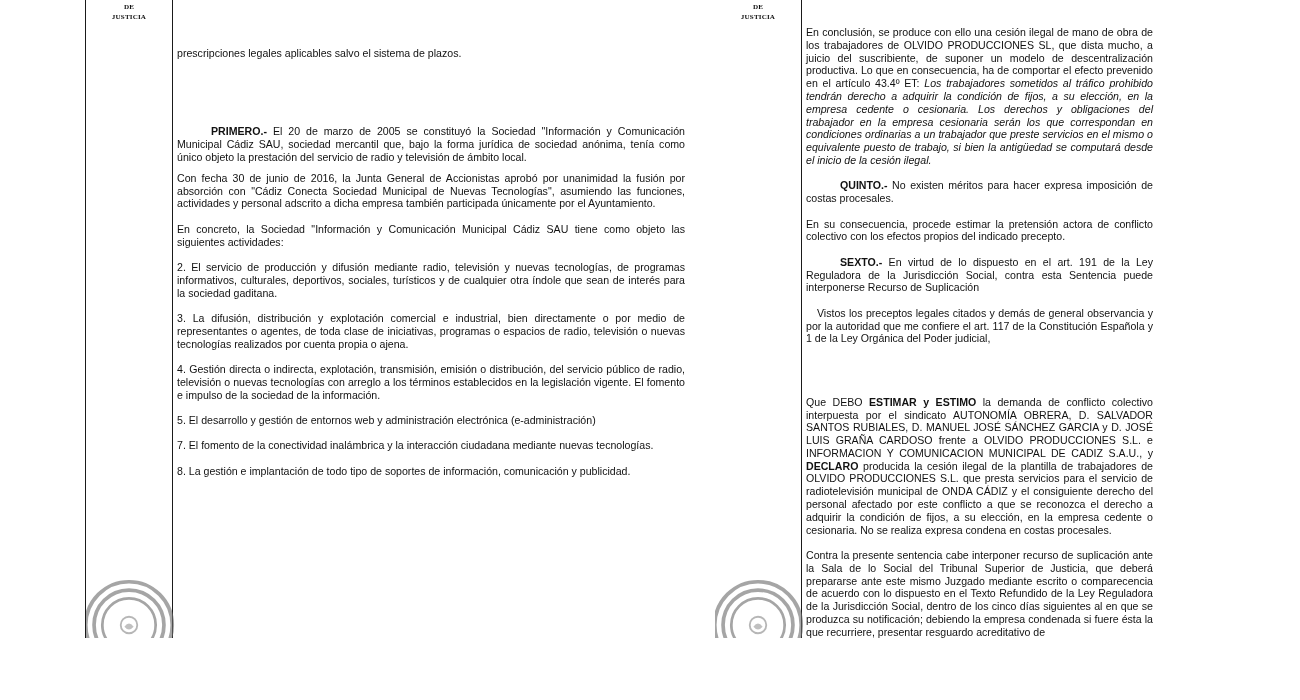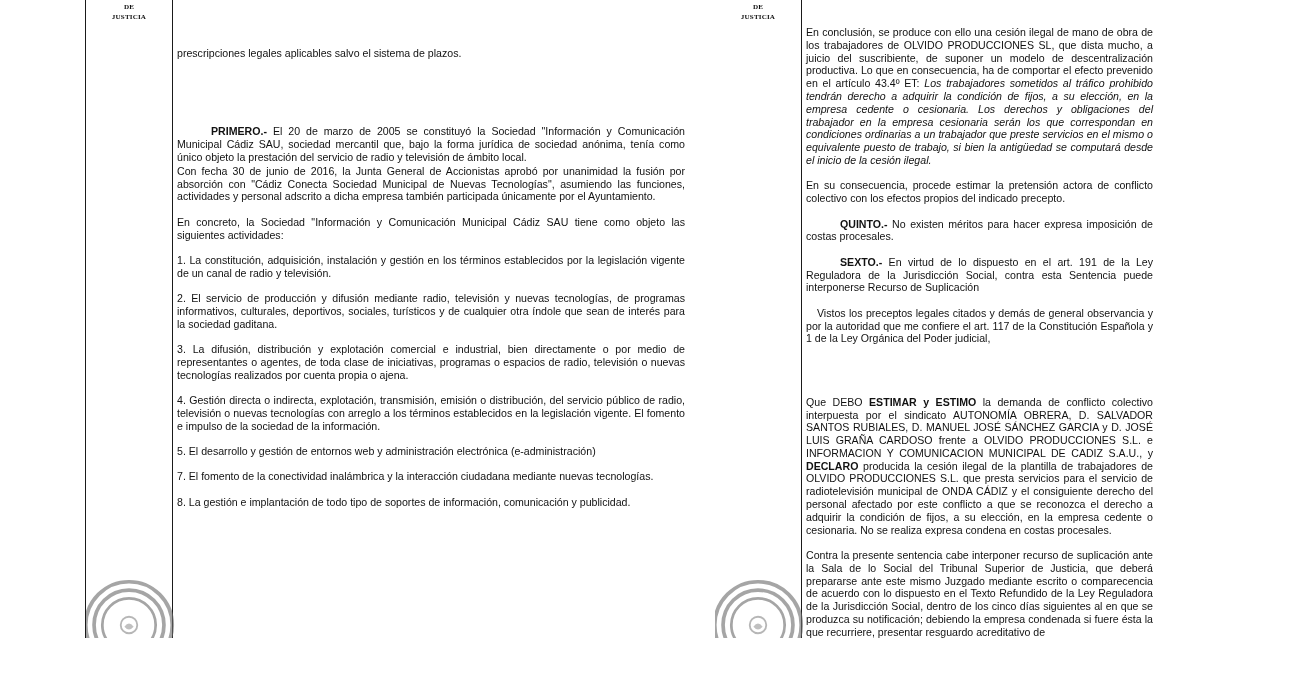--- a/index.html
+++ b/index.html
@@ -77,21 +77,21 @@
     color: #111;
     text-align: justify;
     -webkit-hyphens: none;
     hyphens: none;
   }
   .body-col.leftcol { padding-top: 109px; }
   .body-col.rightcol { padding-top: 88px; }
 
   p { text-align: justify; }
   .p { margin-bottom: 12.6px; }
-  .p.tight { margin-bottom: 1px; }
+  .p.tight { margin-bottom: 8px; }
   .indent { text-indent: 34px; }
   .indent-sm { text-indent: 11px; }
   .heading {
     text-align: center;
     font-weight: bold;
     letter-spacing: .3px;
   }
   .spacer-lg { height: 53px; }
   .spacer-md { height: 38px; }
   .it { font-style: italic; }
@@ -175,21 +175,20 @@
       <div class="body-col leftcol">
         <p class="p">prescripciones legales aplicables salvo el sistema de plazos.</p>
 
         <div class="spacer-lg"></div>
 
 
         <p class="p tight indent"><b>PRIMERO.-</b><span> El 20 de marzo de 2005 se constituyó la Sociedad "Información y Comunicación Municipal Cádiz SAU, sociedad mercantil que, bajo la forma jurídica de sociedad anónima, tenía como único objeto la prestación del servicio de radio y televisión de ámbito local.</span></p>
         <p class="p">Con fecha 30 de junio de 2016, la Junta General de Accionistas aprobó por unanimidad la fusión por absorción con "Cádiz Conecta Sociedad Municipal de Nuevas Tecnologías", asumiendo las funciones, actividades y personal adscrito a dicha empresa también participada únicamente por el Ayuntamiento.</p>
         <p class="p">En concreto, la Sociedad "Información y Comunicación Municipal Cádiz SAU tiene como objeto las siguientes actividades:</p>
 
-        <p class="p">1. La constitución, adquisición, instalación y gestión en los términos establecidos por la legislación vigente de un canal de radio y televisión.</p>
         <p class="p">2. El servicio de producción y difusión mediante radio, televisión y nuevas tecnologías, de programas informativos, culturales, deportivos, sociales, turísticos y de cualquier otra índole que sean de interés para la sociedad gaditana.</p>
         <p class="p">3. La difusión, distribución y explotación comercial e industrial, bien directamente o por medio de representantes o agentes, de toda clase de iniciativas, programas o espacios de radio, televisión o nuevas tecnologías realizados por cuenta propia o ajena.</p>
         <p class="p">4. Gestión directa o indirecta, explotación, transmisión, emisión o distribución, del servicio público de radio, televisión o nuevas tecnologías con arreglo a los términos establecidos en la legislación vigente. El fomento e impulso de la sociedad de la información.</p>
         <p class="p">5. El desarrollo y gestión de entornos web y administración electrónica (e-administración)</p>
         <p class="p">7. El fomento de la conectividad inalámbrica y la interacción ciudadana mediante nuevas tecnologías.</p>
         <p class="p">8.  La gestión e implantación de todo tipo de soportes de información, comunicación y publicidad.</p>
       </div>
 
     </div>
   </div>
@@ -250,23 +249,23 @@
           <circle cx="50" cy="50" r="38" fill="none" stroke="#6f6f6f" stroke-width="4"></circle>
           <circle cx="50" cy="50" r="29" fill="none" stroke="#6f6f6f" stroke-width="3"></circle>
           <circle cx="50" cy="50" r="9" fill="none" stroke="#8a8a8a" stroke-width="2"></circle>
           <path d="M45 52 q5 -7 10 0 q-5 6 -10 0 Z" fill="#9a9a9a"></path>
         </svg>
       </div>
 
       <div class="body-col rightcol">
         <p class="p"><span>En conclusión, se produce con ello una   cesión ilegal de mano de obra de los trabajadores de OLVIDO PRODUCCIONES SL, que dista mucho, a juicio del suscribiente, de suponer un modelo de descentralización productiva.   Lo que en consecuencia, ha de comportar el efecto prevenido en el artículo 43.4º ET: </span><span class="it">Los trabajadores sometidos al tráfico prohibido tendrán derecho a adquirir la condición de fijos, a su elección, en la empresa cedente o cesionaria. Los derechos y obligaciones del trabajador en la empresa cesionaria serán los que correspondan en condiciones ordinarias a un trabajador que preste servicios en el mismo o equivalente puesto de trabajo, si bien la antigüedad se computará desde el inicio de la cesión ilegal.</span></p>
 
+        <p class="p indent"><b>QUINTO.-</b><span> No existen méritos para hacer expresa imposición de costas procesales.</span></p>
+
         <p class="p">En su consecuencia, procede estimar la pretensión actora de conflicto colectivo con los efectos propios del indicado precepto.</p>
-
-        <p class="p indent"><b>QUINTO.-</b><span> No existen méritos para hacer expresa imposición de costas procesales.</span></p>
 
         <p class="p indent"><b>SEXTO.-</b><span> En virtud de lo dispuesto en el art. 191  de la Ley Reguladora de la Jurisdicción Social, contra esta Sentencia puede interponerse Recurso de Suplicación</span></p>
 
         <p class="p indent-sm">Vistos los preceptos legales citados y demás de general observancia y por la autoridad que me confiere el art. 117 de la Constitución Española y 1 de la Ley Orgánica del Poder judicial,</p>
 
         <div class="spacer-md"></div>
 
 
         <p class="p"><span>Que DEBO </span><b>ESTIMAR y ESTIMO</b><span> la demanda de conflicto colectivo interpuesta por el sindicato AUTONOMÍA OBRERA, D. SALVADOR SANTOS RUBIALES,    D. MANUEL JOSÉ SÁNCHEZ GARCIA y D. JOSÉ LUIS GRAÑA CARDOSO  frente a OLVIDO PRODUCCIONES S.L. e INFORMACION Y COMUNICACION MUNICIPAL DE CADIZ S.A.U., y </span><b>DECLARO</b><span> producida  la cesión ilegal de la plantilla de trabajadores  de OLVIDO PRODUCCIONES S.L. que presta servicios para el servicio de radiotelevisión municipal de ONDA CÁDIZ y el consiguiente derecho  del personal afectado por este conflicto a que se reconozca el derecho a adquirir la condición de fijos, a su elección, en la empresa cedente o cesionaria. No se realiza expresa condena en costas procesales.</span></p>
 

